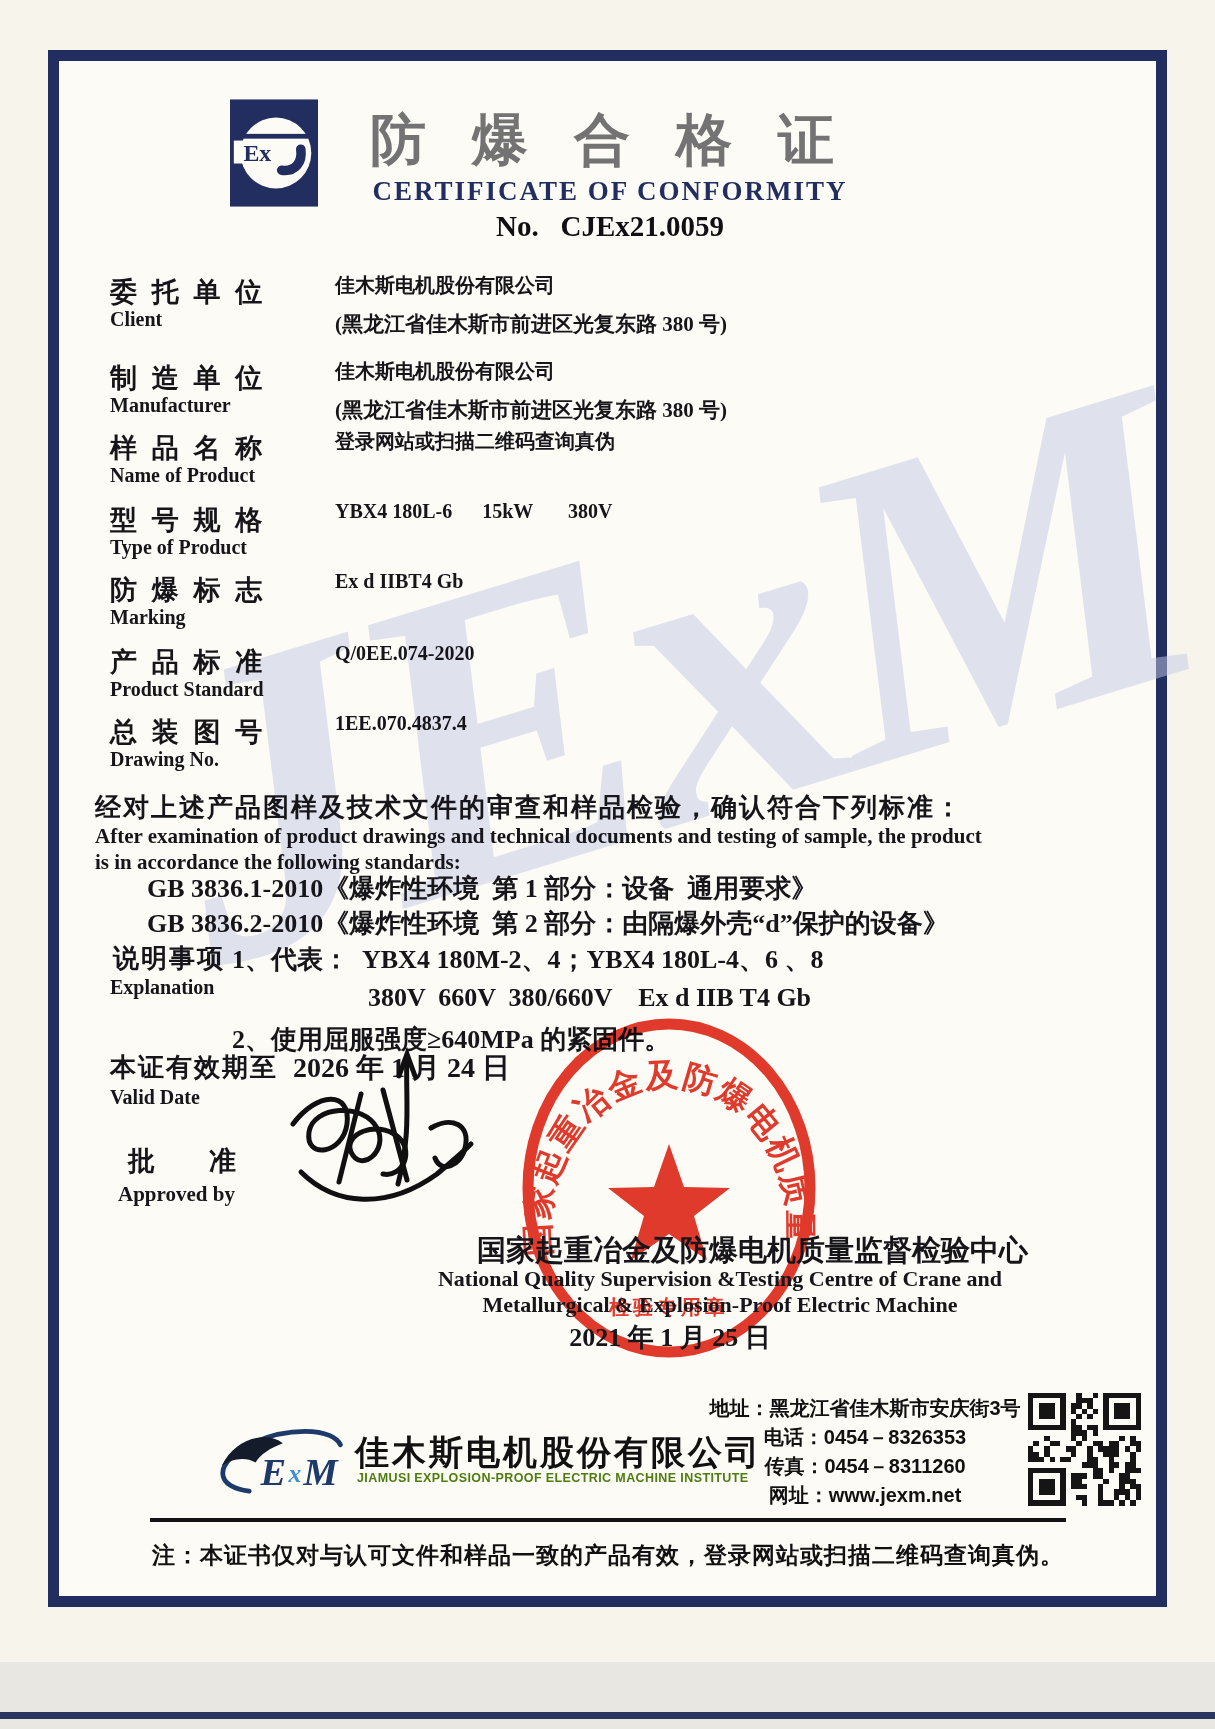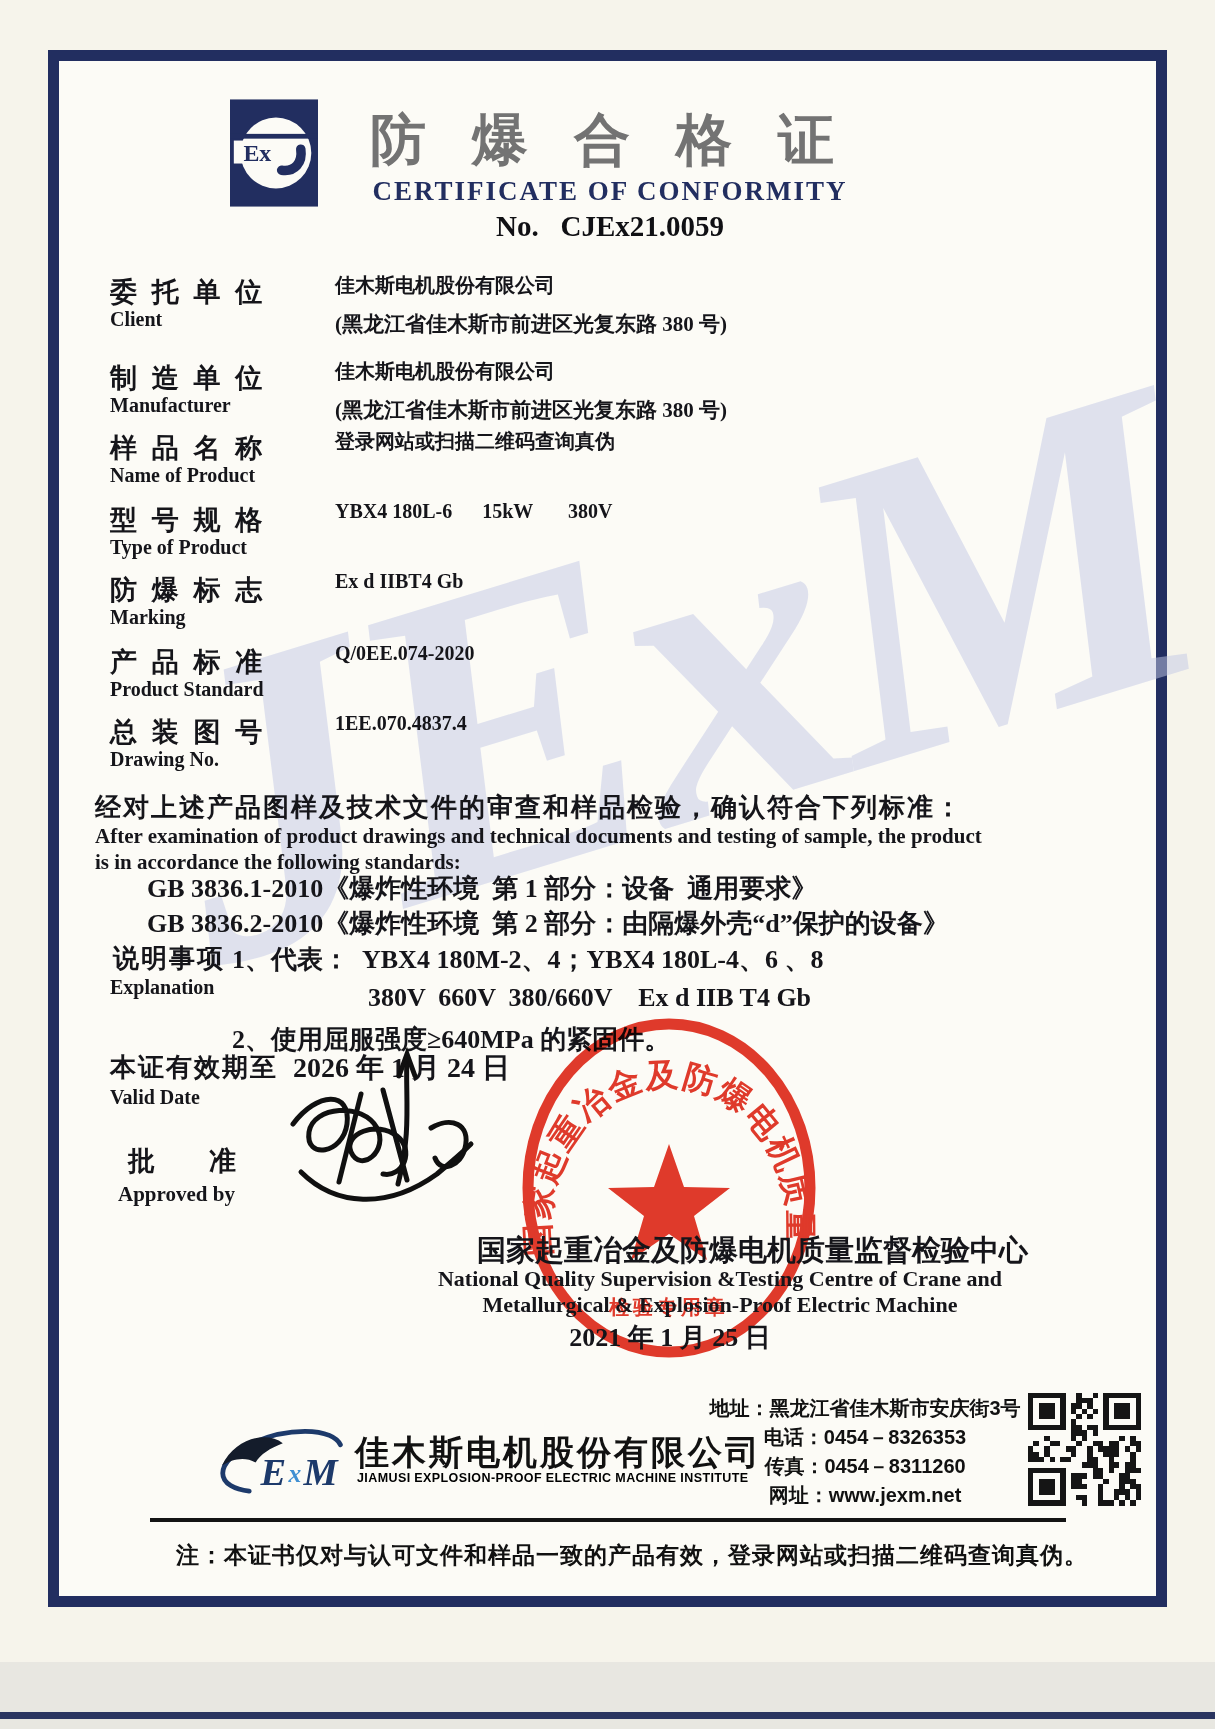--- a/index.html
+++ b/index.html
@@ -40,26 +40,26 @@
   .valid-en{left:110px;top:1086px;font-size:20px;font-weight:600;}
   .valid-val{left:293px;top:1049px;font-size:28px;font-weight:bold;white-space:pre;}
   .appr-zh{left:110px;top:1143px;font-size:27px;font-weight:bold;white-space:pre;margin-left:18px;}
   .appr-en{left:118px;top:1182px;font-size:21px;font-weight:600;}
   .auth-zh{left:477px;top:1231px;font-size:29px;font-weight:bold;white-space:nowrap;z-index:4;}
   .auth-en{left:420px;top:1266px;width:600px;text-align:center;font-size:22px;
            font-weight:bold;line-height:26px;z-index:4;}
   .auth-date{left:470px;top:1320px;width:400px;text-align:center;font-size:26px;
              font-weight:600;white-space:pre;z-index:4;}
   .inst-zh{left:355px;top:1430px;font-size:34px;font-weight:900;letter-spacing:3px;color:#111;}
-  .inst-en{left:357px;top:1471px;font-size:12.5px;font-weight:bold;letter-spacing:.4px;color:#000000;}
+  .inst-en{left:357px;top:1471px;font-size:12.5px;font-weight:bold;letter-spacing:.4px;color:#4d7c0f;}
   .contact{left:700px;top:1394px;width:330px;}
   .contact div{font-size:20px;font-weight:bold;line-height:29px;color:#111;}
   .sep{left:150px;top:1518px;width:916px;height:4px;background:#141414;}
   .foot-note{left:60px;top:1540px;width:1096px;text-align:center;font-size:23px;
-             font-weight:bold;letter-spacing:1px;color:#111;margin-left:24px;}
+             font-weight:bold;letter-spacing:1px;color:#111;}
   .scan-band{left:0;top:1662px;width:1215px;height:67px;background:#e8e7e1;z-index:5;}
   .scan-line{left:0;top:1712px;width:1215px;height:7px;background:#2a3560;z-index:6;}
   .stamp{left:516px;top:1012px;width:306px;height:348px;z-index:3;
          mix-blend-mode:multiply;opacity:.92;}
   .sig{left:265px;top:1032px;width:240px;height:205px;z-index:3;}
   svg text{font-family:"Liberation Serif","DejaVu Serif",serif;}
 </style>
 </head>
 <body>
 

